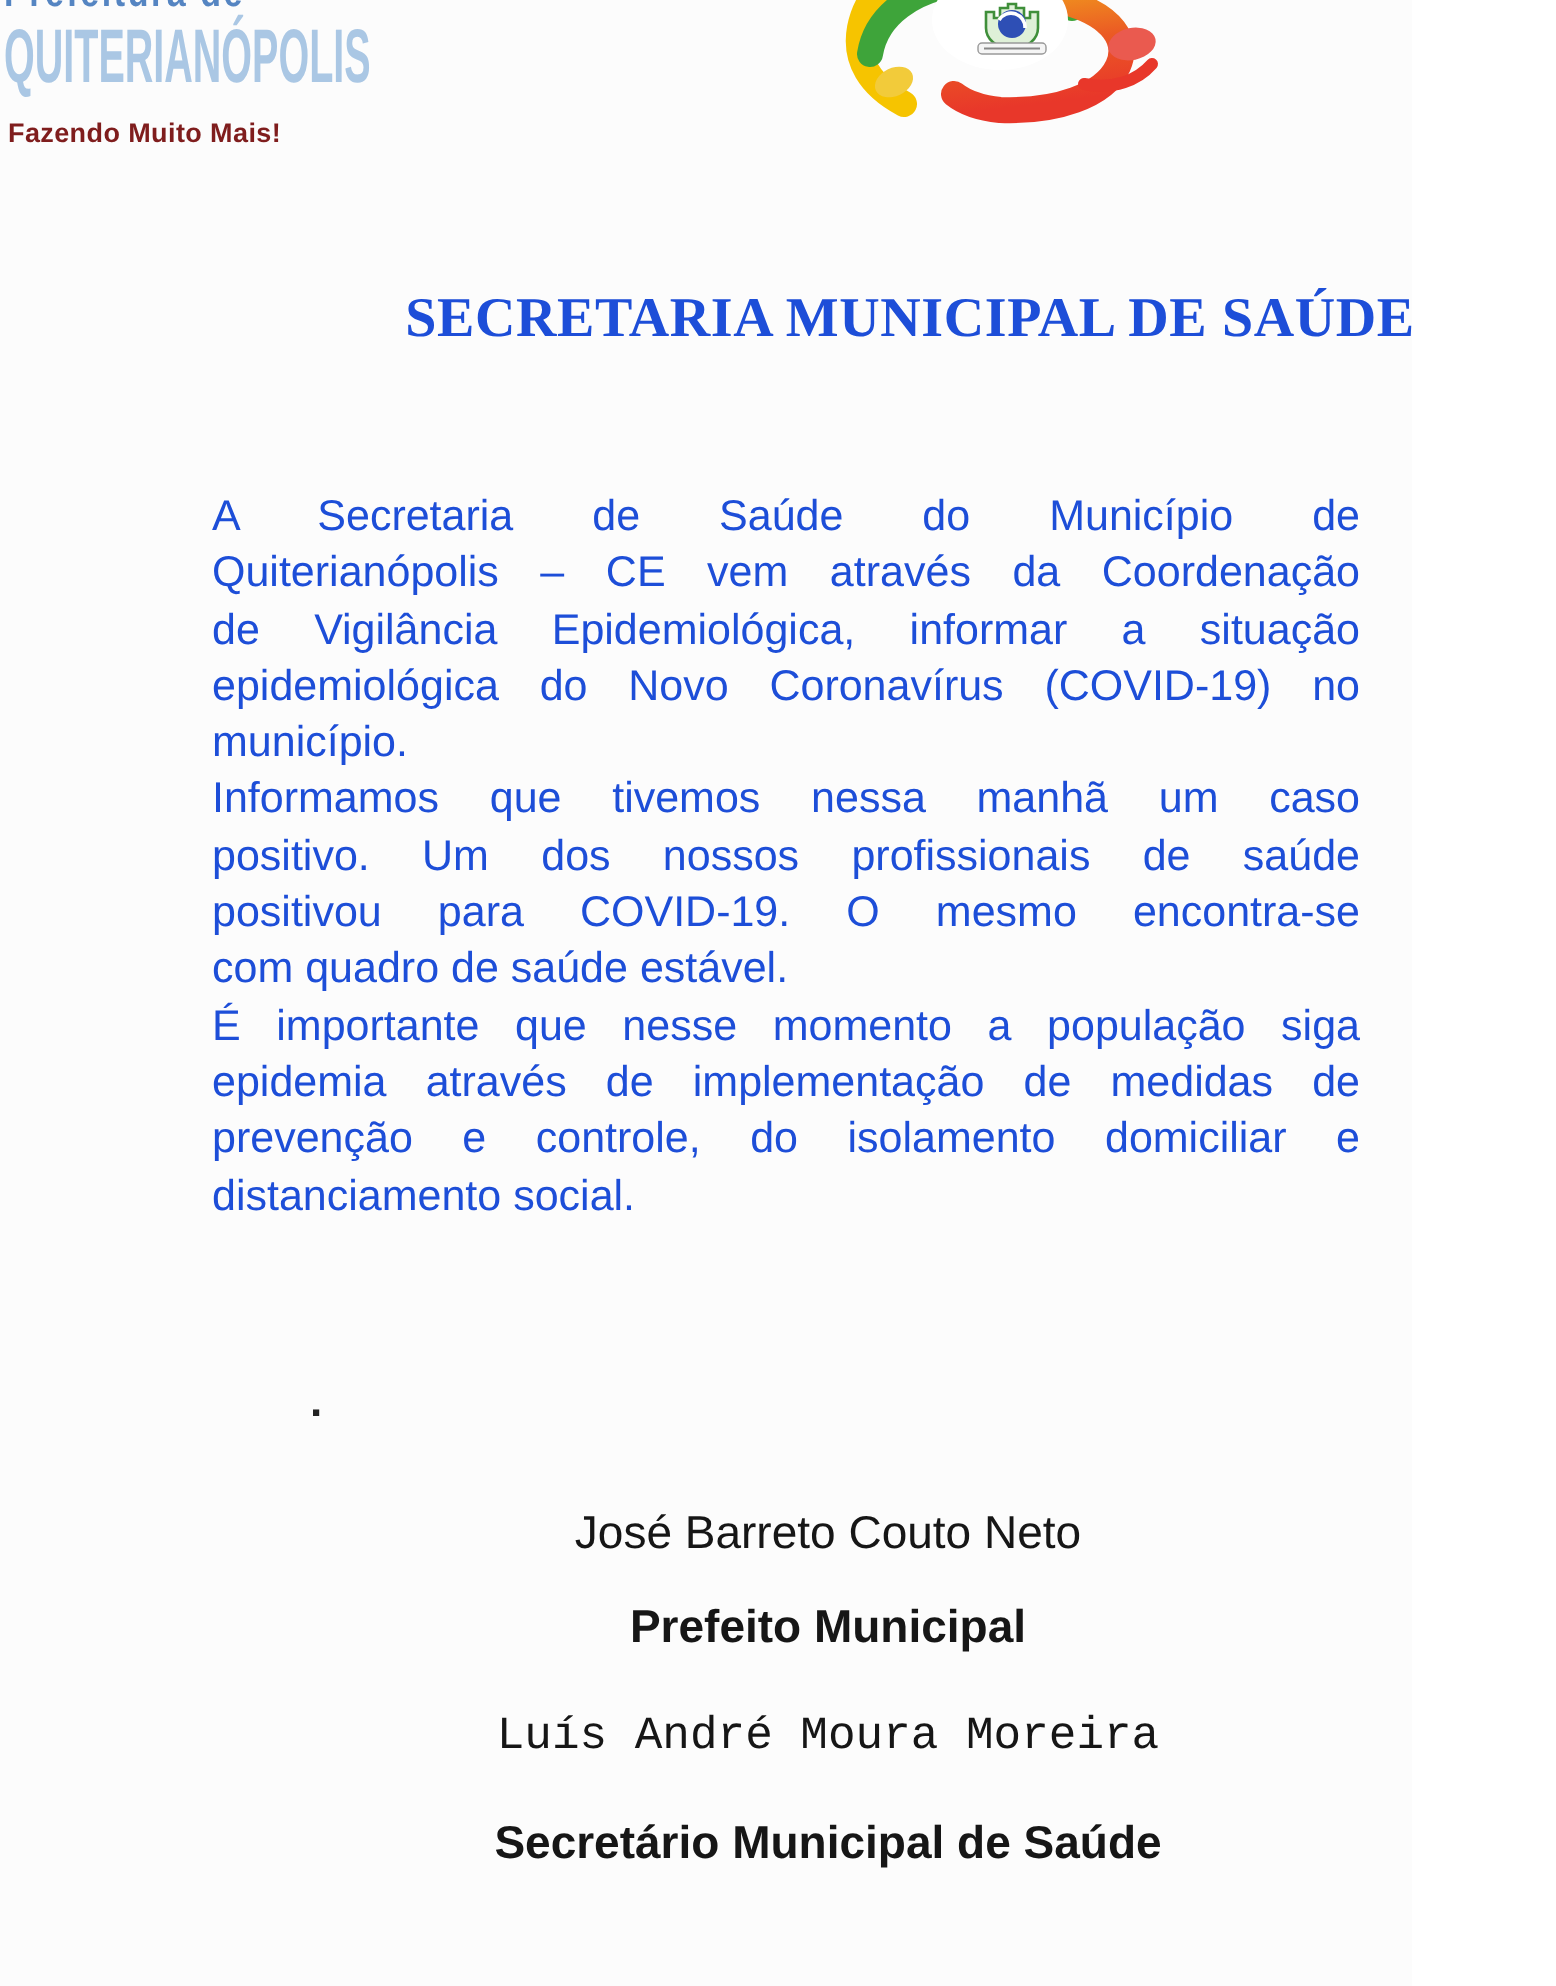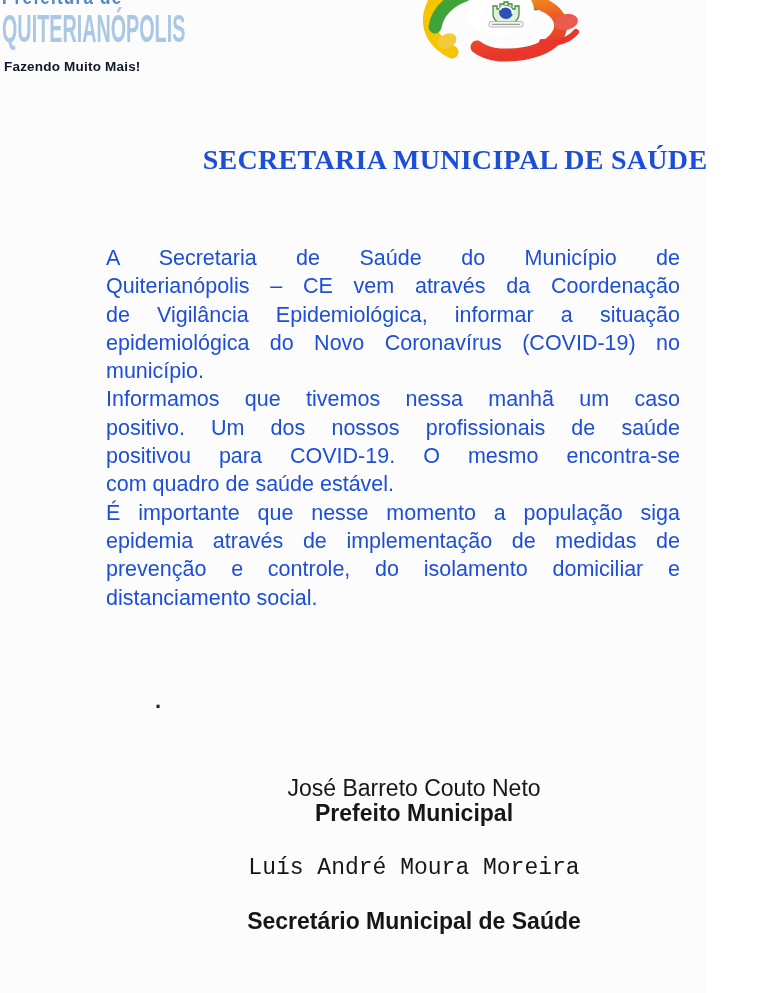--- a/index.html
+++ b/index.html
@@ -18,21 +18,21 @@
   }
   .brand-name {
     position:absolute; left:2px; top:9px;
     font-size:38px; font-weight:bold; line-height:1.1;
     color:#aac7e4; white-space:nowrap;
     transform:scaleX(.52); transform-origin:left top;
   }
   .brand-slogan {
     position:absolute; left:4px; top:59px;
     font-size:13.5px; font-weight:bold; letter-spacing:.2px;
-    color:#0f172a; white-space:nowrap;
+    color:#7f1d1d; white-space:nowrap;
   }
   
   .emblem { position:absolute; left:422px; top:0; width:160px; height:62px; }
   
   .title {
     position:absolute; top:146px; left:0; width:778px; padding-left:44px;
     text-align:center; line-height:1;
     font-family:"Liberation Serif", serif; font-weight:bold;
     font-size:28px; letter-spacing:.3px; color:#1d4ed8; white-space:nowrap;margin-left:44px;
   }
@@ -48,21 +48,21 @@
     position:absolute; left:155px; top:690px;
     font-size:22px; font-weight:bold; color:#222; line-height:1;
   }
   
   .sig {
     position:absolute; left:0; width:778px; padding-left:50px;
     text-align:center; white-space:nowrap; line-height:1.1; color:#161616;
   }
   .sig-name { font-size:23px; font-weight:normal; }
   .sig-role { font-size:23px; font-weight:bold; }
-  .sig-n1 { top:776px;text-align:center; }
+  .sig-n1 { top:754px;text-align:center; }
   .sig-r1 { top:801px; }
   .sig-n2 { top:856px;font-family:Liberation Mono, monospace; }
   .sig-r2 { top:909px; }
 </style>
 </head>
 <body>
 
 <div class="page">
 
   <div class="brand-top">Prefeitura de</div>

